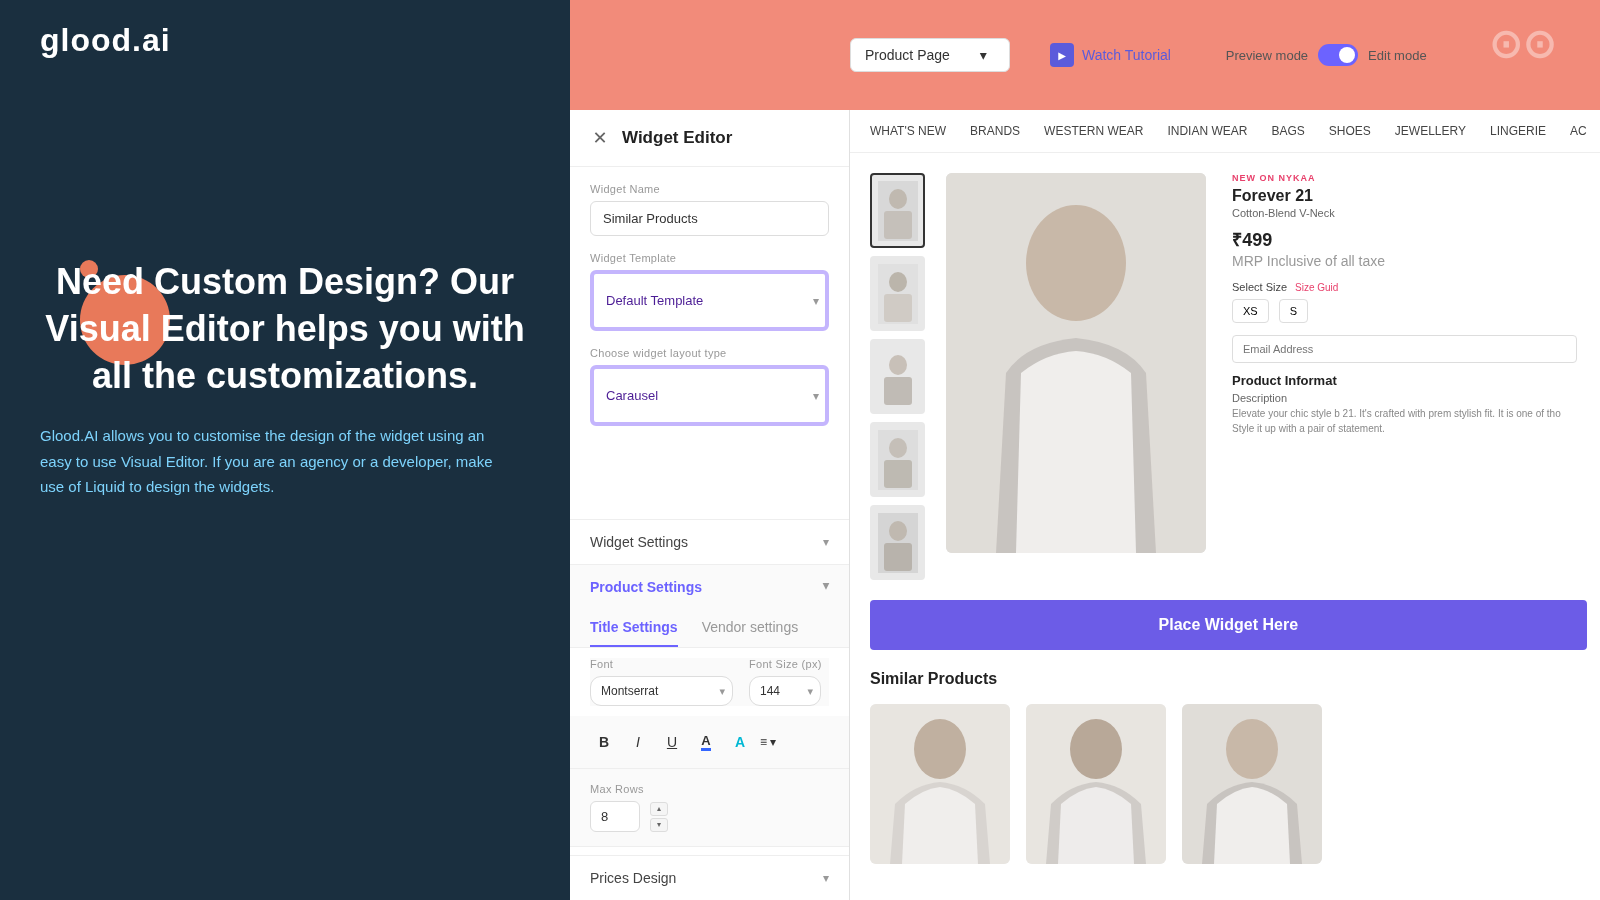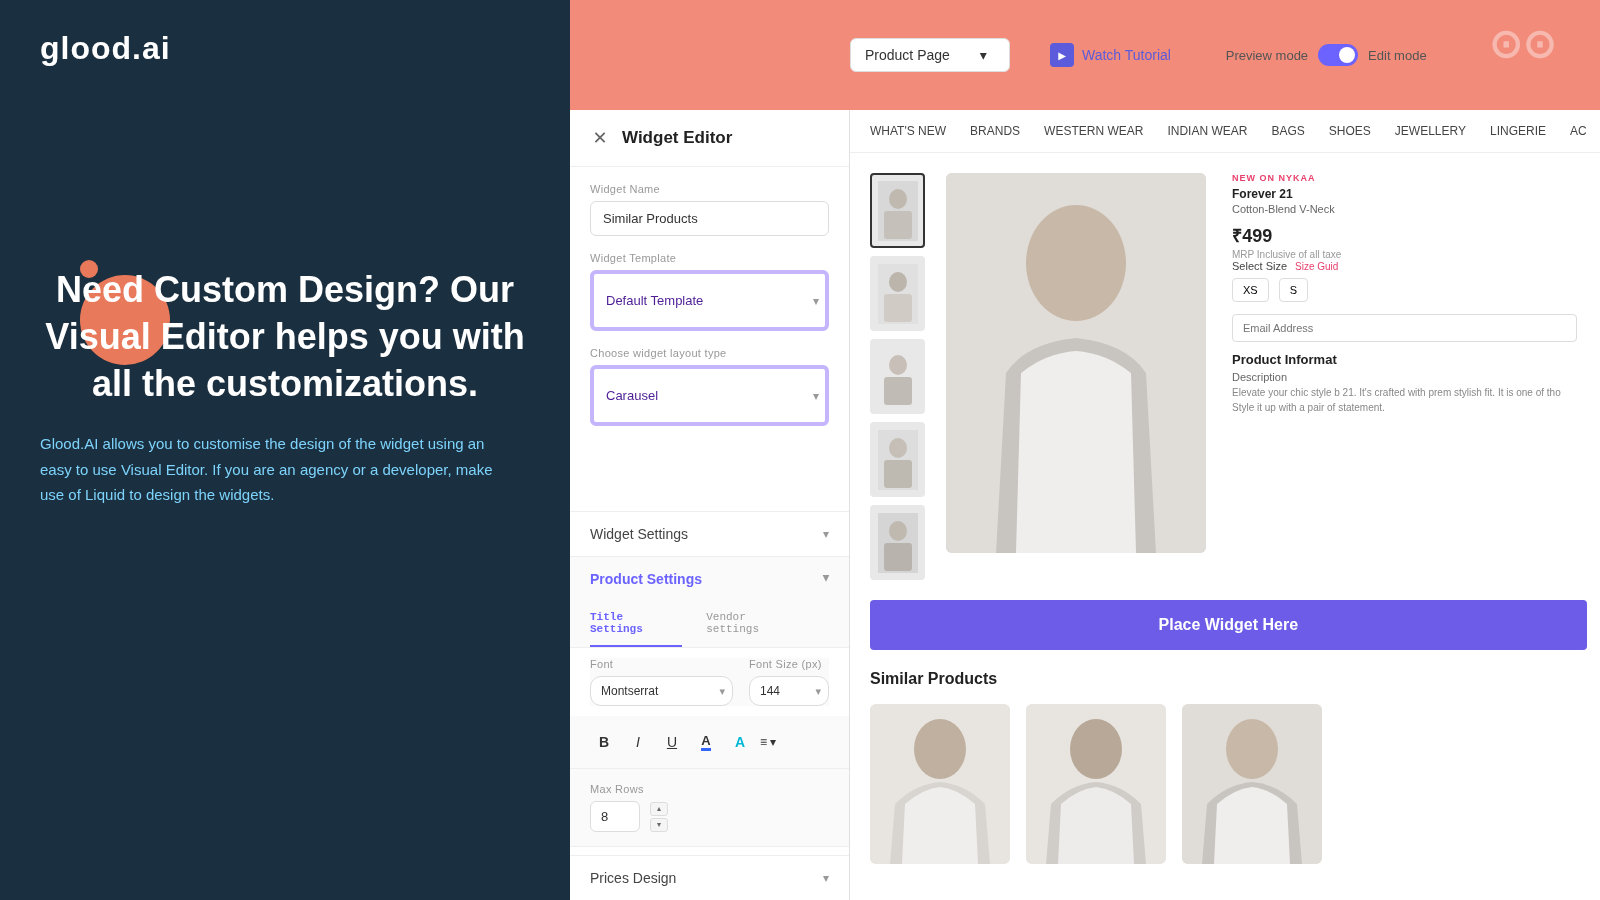--- a/index.html
+++ b/index.html
@@ -7,21 +7,21 @@
 
     
     .left-panel {
       width: 570px;
       min-width: 570px;
       height: 900px;
       background: #1a2f3f;
       position: relative;
       display: flex;
       flex-direction: column;
-      padding: 30px 40px;
+      padding: 22px 40px;
       overflow: hidden;
     }
     .logo {
       color: white;
       font-size: 32px;
       font-weight: 700;
       letter-spacing: 1px;
     }
     .logo span { color: white; }
     .dot-small {
@@ -269,27 +269,26 @@
     .chevron.up { transform: rotate(180deg); }
 
     
     .settings-tabs {
       display: flex;
       padding: 0 20px;
       border-bottom: 1px solid #eee;
       gap: 0;
     }
     .tab-item {
-      font-size: 11px;
+      font-size: 14px;
       padding: 10px 0;
       margin-right: 24px;
       cursor: pointer;
       color: #999;
       border-bottom: 2px solid transparent;
-      font-family: Liberation Mono, monospace;
     }
     .tab-item.active {
       color: #6c63ff;
       border-bottom: 2px solid #6c63ff;
       font-weight: 600;
     }
 
     
     .format-toolbar {
       display: flex;
@@ -431,39 +430,40 @@
       font-size: 11px;
     }
     .new-badge {
       font-size: 9px;
       color: #e8416c;
       font-weight: 600;
       letter-spacing: 1px;
       margin-bottom: 4px;
     }
     .product-name {
-      font-size: 12px;
+      font-size: 16px;
       font-weight: 600;
       color: #222;
       margin-bottom: 2px;
     }
     .product-subtitle {
       font-size: 11px;
       color: #666;
       margin-bottom: 8px;
     }
     .product-price {
       font-size: 18px;
       font-weight: 700;
       color: #222;
       margin-bottom: 2px;
     }
     .price-note {
-      font-size: 10px;
+      font-size: 14px;
       color: #999;
+      margin-bottom: 12px;
     }
     .size-label {
       font-size: 11px;
       color: #444;
       margin-bottom: 6px;
       display: flex; align-items: center; gap: 8px;
     }
     .size-guide {
       color: #e8416c;
       font-size: 10px;
@@ -557,21 +557,21 @@
     .font-select-wrapper::after {
       content: '▾';
       position: absolute;
       right: 8px; top: 50%;
       transform: translateY(-50%);
       color: #999;
       pointer-events: none;
       font-size: 11px;
     }
     .font-size-wrapper {
-      width: 80px;
+      width: 72px;
       position: relative;
     }
     .font-size-wrapper::after {
       content: '▾';
       position: absolute;
       right: 8px; top: 50%;
       transform: translateY(-50%);
       color: #999;
       pointer-events: none;
       font-size: 11px;

